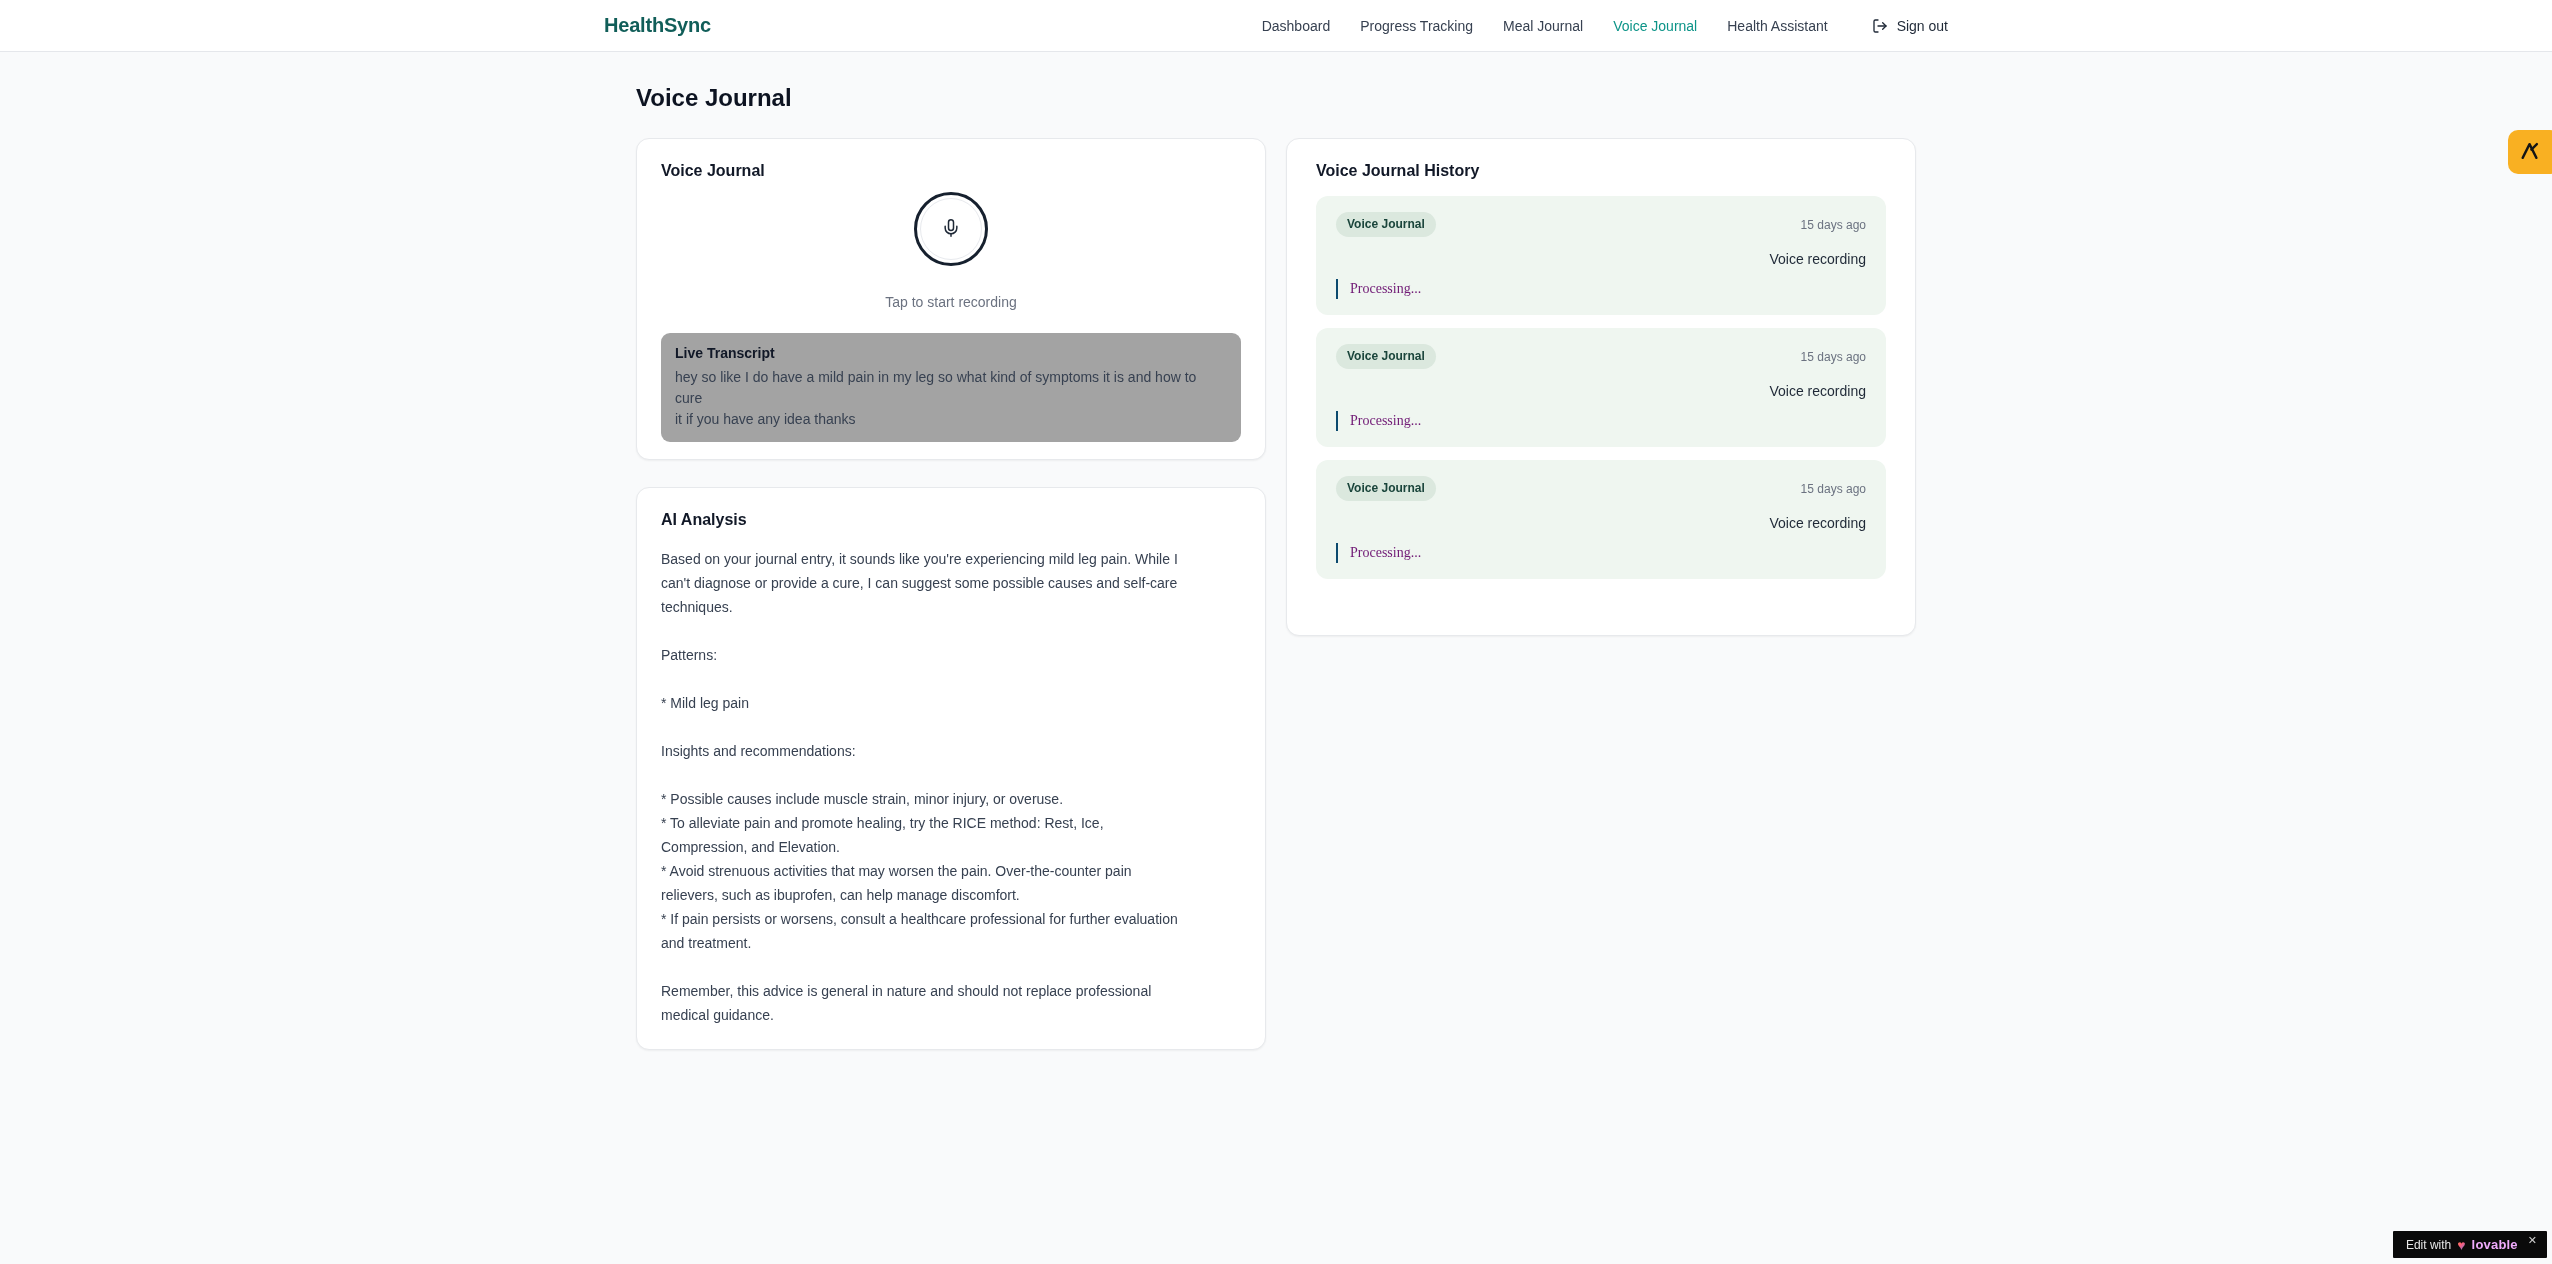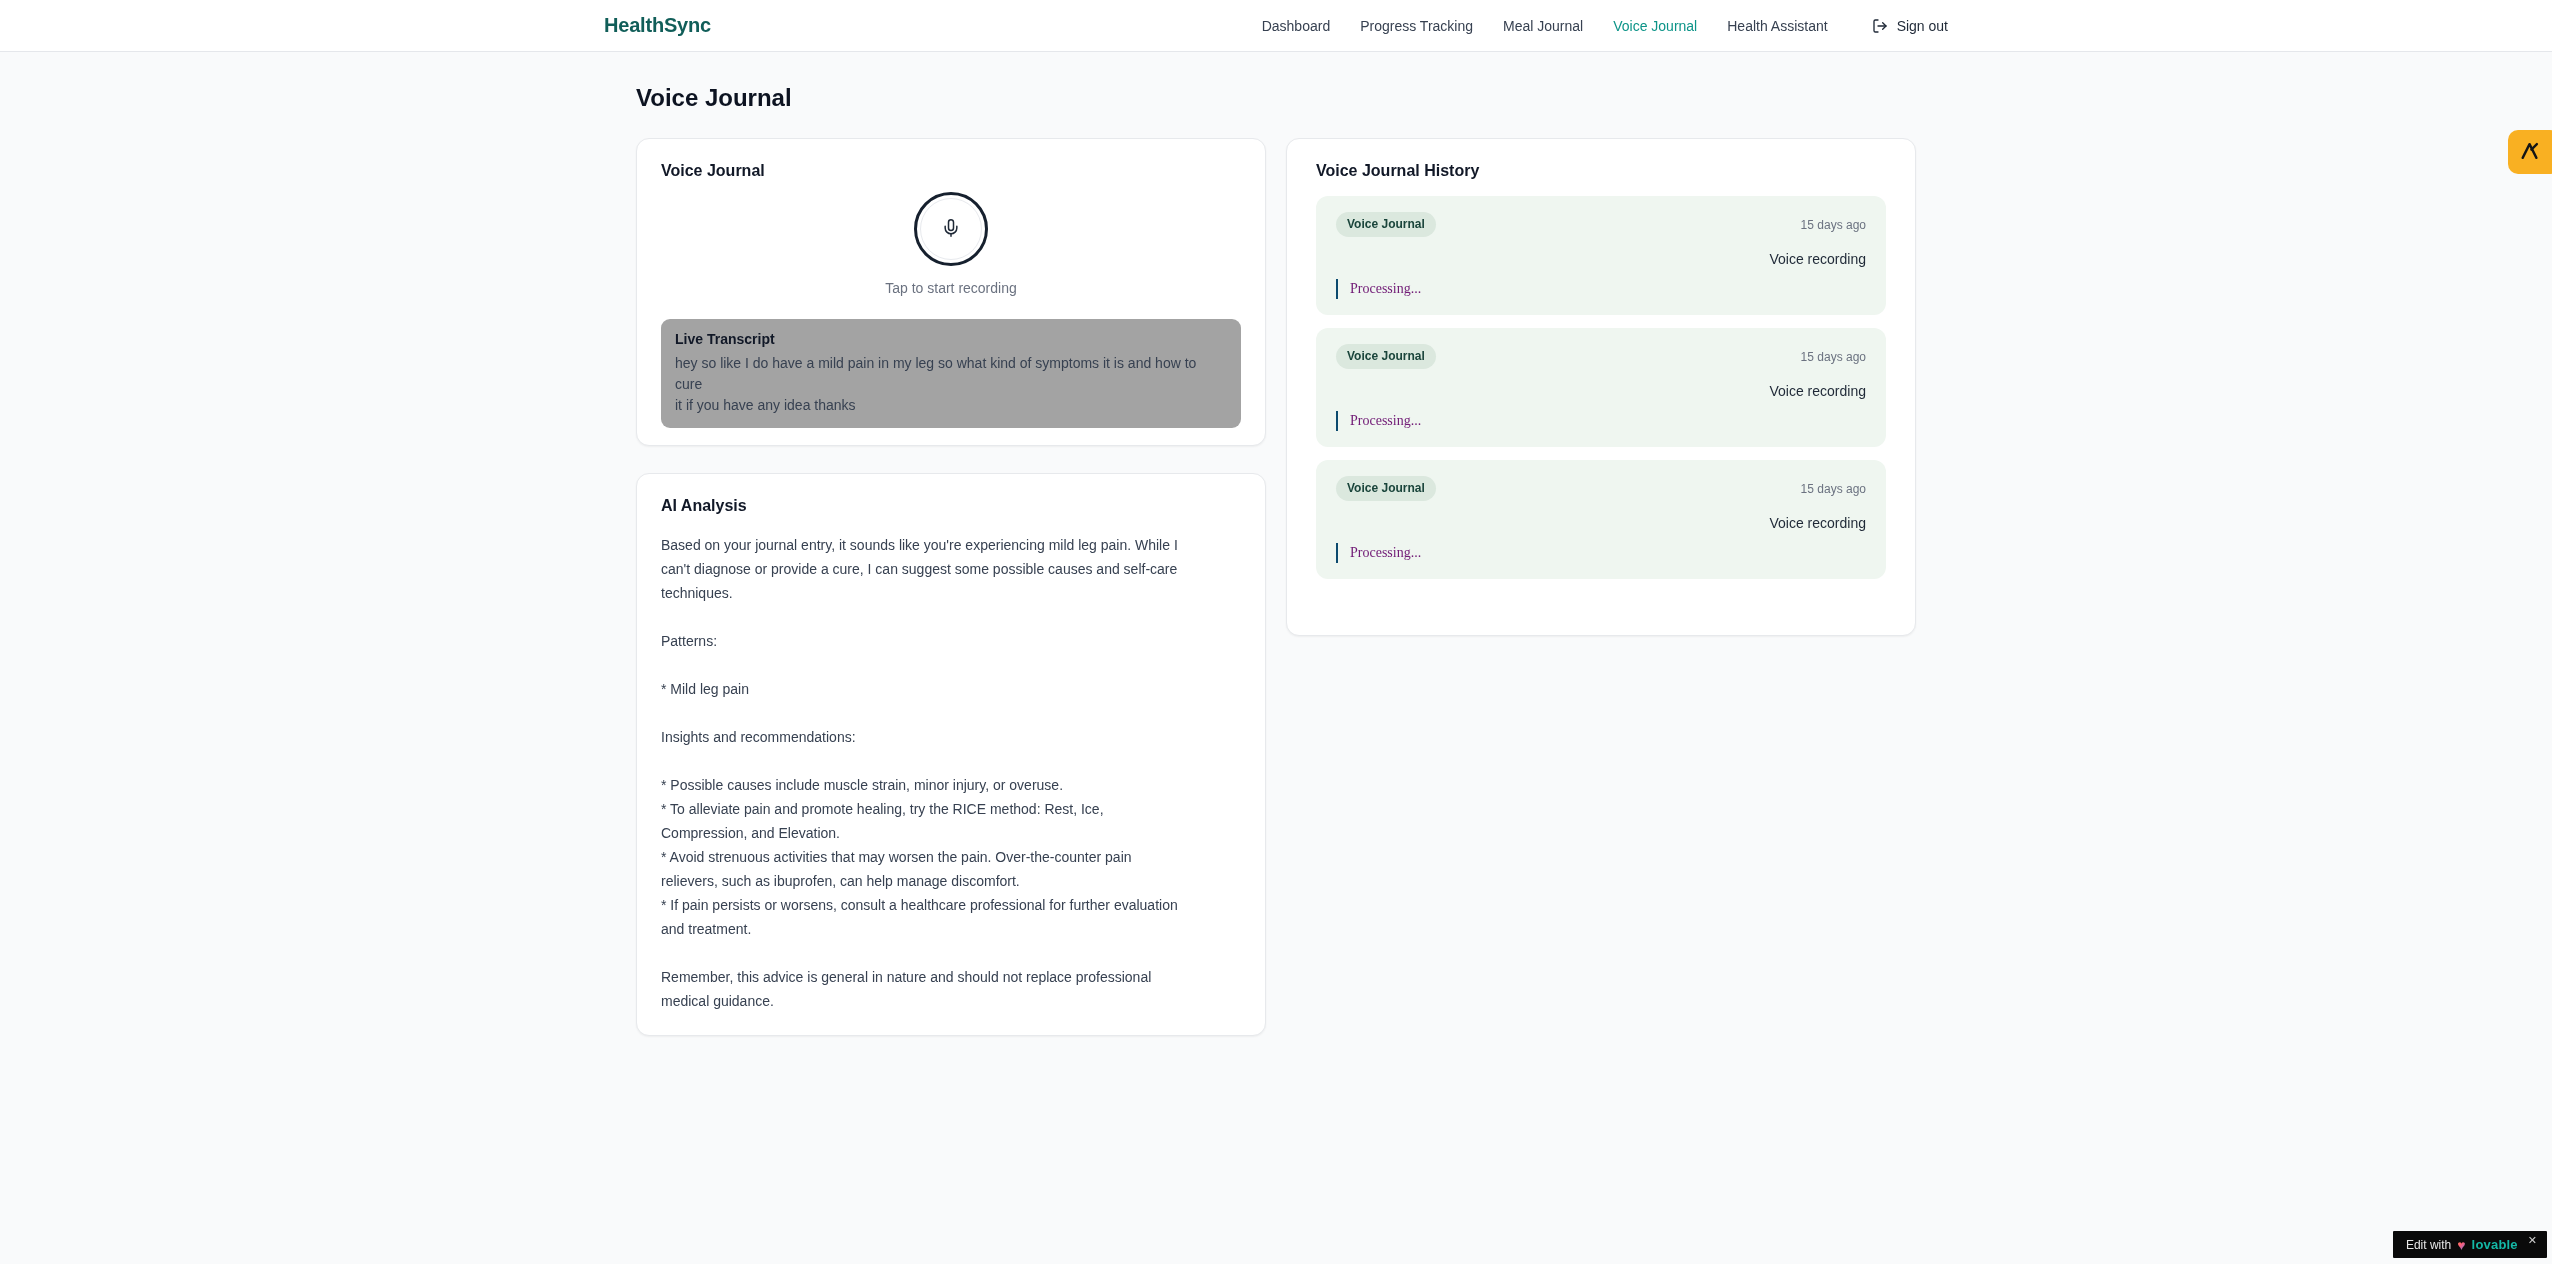--- a/index.html
+++ b/index.html
@@ -54,21 +54,21 @@
   .mic-button {
     width:74px; height:74px; border-radius:50%;
     background:#ffffff; border:3px solid #16202e;
     position:relative; cursor:pointer; display:flex; align-items:center; justify-content:center;
   }
   .mic-button::after {
     content:""; position:absolute; inset:3px; border-radius:50%;
     border:1px solid #e8eaee;
   }
   .mic-button svg { position:relative; z-index:1; }
-  .tap-hint { margin-top:14px; font-size:14px; color:#6b7280; }
+  .tap-hint { margin-top:28px; font-size:14px; color:#6b7280; }
   .transcript-box {
     margin-top:23px; background:#a3a3a3; border-radius:9px; padding:12px 14px;
   }
   .transcript-title { font-size:14px; font-weight:700; color:#111827; margin-bottom:6px; }
   .transcript-text { font-size:14px; color:#374151; line-height:21px; white-space:pre-line; }
 
   
   .analysis-card { margin-top:27px; padding:23px 24px 22px; }
   .analysis-body {
     margin-top:18px; font-size:14px; color:#374151; line-height:24px;
@@ -105,21 +105,21 @@
     background:#0a0a0a; border-radius:1px;
     display:flex; align-items:center; gap:6px; padding:0 10px 0 13px;
     cursor:pointer;
   }
   .edit-badge .prefix { font-size:12px; color:#e8e8e8; }
   .edit-badge .heart {
     font-size:14px; line-height:1;
     background:linear-gradient(135deg,#ff9a3c 0%,#ff5e78 45%,#4d7cfe 100%);
     -webkit-background-clip:text; background-clip:text; color:transparent;
   }
-  .edit-badge .brand { font-size:13px; font-weight:800; color:#14b8a6; letter-spacing:0.2px; }
+  .edit-badge .brand { font-size:13px; font-weight:800; color:#f0abfc; letter-spacing:0.2px; }
   .edit-badge .close {
     font-size:11px; color:#cfcfcf; margin-left:4px; align-self:flex-start;
     margin-top:3px; cursor:pointer;
   }
 </style>
 </head>
 <body>
 
 <header class="header">
   <div class="header-inner">

